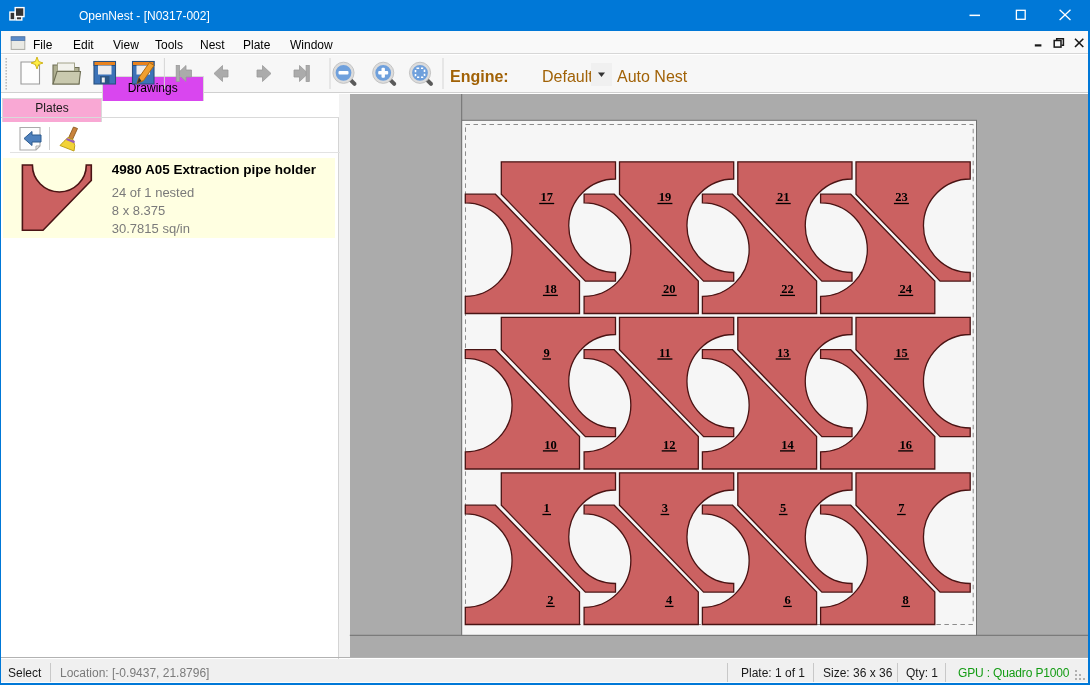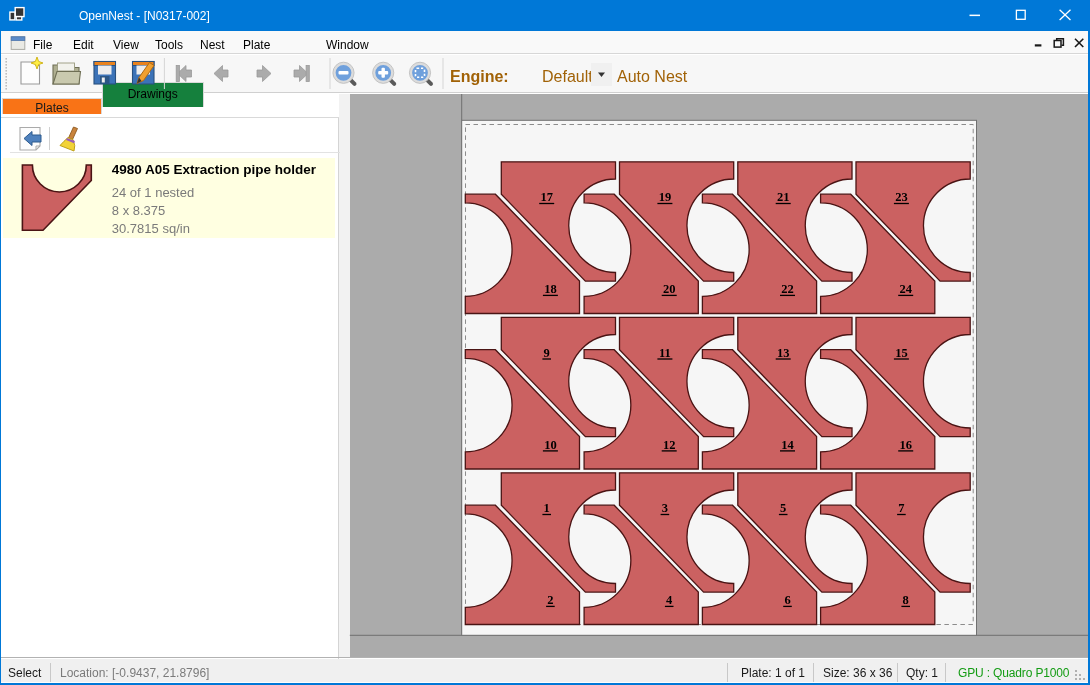--- a/index.html
+++ b/index.html
@@ -11,23 +11,23 @@
   #title-text { left:31px; top:9px; font-size:12px; color:#FFFFFF;margin-left:48px; }
   
   #menubar { left:0; top:31px; width:1090px; height:23px; background:#F9F9F9; border-bottom:1px solid #D7D7D7; }
   .menu-item { top:38px; font-size:12px; color:#000000; }
   
   #toolbar { left:1px; top:55px; width:1087px; height:38px; background:#F7F7F7; border-bottom:1px solid #D0D0D0; }
   .tbtext { top:68px; font-size:16px; color:#a16207; }
   
   #panel { left:1px; top:94px; width:338px; height:563.4px; background:#FFFFFF; }
   #tabstrip { left:1px; top:94px; width:338px; height:24px; background:#FFFFFF; }
-  #tab-plates { left:2px; top:97.5px; width:100px; height:16px; background:#f97316; border:1px solid #D9D9D9; border-bottom:none; }
+  #tab-plates { left:2px; top:97.5px; width:100px; height:24px; background:#f9a8d4; border:1px solid #D9D9D9; border-bottom:none; }
   #tab-plates span { position:absolute; left:0; right:0; top:2.5px; text-align:center; font-size:12px; color:#1A1A1A;}
-  #tab-drawings { left:101.7px; top:82px; width:102px; height:24.5px; background:#15803d; border:1px solid #D9D9D9; border-bottom:none; }
+  #tab-drawings { left:101.7px; top:76px; width:102px; height:24.5px; background:#d946ef; border:1px solid #D9D9D9; border-bottom:none; }
   #tab-drawings span { position:absolute; left:0; right:0; top:4px; text-align:center; font-size:12px; color:#000;}
   #tabline { left:1px; top:117.3px; width:338px; height:1px; background:#D9D9D9; }
   #panel-border { left:338.3px; top:118px; width:1px; height:542px; background:#D4D4D4; }
   #ptb-sep { left:48.9px; top:127px; width:1px; height:23px; background:#D0D0D0; }
   #plist-line { left:10px; top:152px; width:330px; height:1px; background:#E2E2E2; }
   
   #item { left:2.5px; top:158px; width:332px; height:79.5px; background:#FFFFE1; }
   #item-title { left:111.8px; top:162px; font-size:13.5px; font-weight:bold; color:#000000; }
   .item-gray { left:111.8px; font-size:13px; color:#7A7A7A; }
   
@@ -47,21 +47,21 @@
 <body>
 <div class="abs" id="titlebar"></div>
 <div class="abs" id="title-text">OpenNest - [N0317-002]</div>
 <div class="abs" id="menubar"></div>
 <span class="abs menu-item" style="left:33px;">File</span>
 <span class="abs menu-item" style="left:73px;">Edit</span>
 <span class="abs menu-item" style="left:113px;">View</span>
 <span class="abs menu-item" style="left:155px;">Tools</span>
 <span class="abs menu-item" style="left:200px;text-align:center;">Nest</span>
 <span class="abs menu-item" style="left:243px;">Plate</span>
-<span class="abs menu-item" style="left:290px;margin-left:36px;">Window</span>
+<span class="abs menu-item" style="left:290px;">Window</span>
 <div class="abs" id="toolbar"></div>
 <span class="abs tbtext" style="left:450px;font-weight:bold;">Engine:</span>
 <span class="abs tbtext" style="left:498px;margin-left:44px;">Default</span>
 <span class="abs tbtext" style="left:617px;">Auto Nest</span>
 <div class="abs" id="canvas"></div>
 <div class="abs" id="splitter"></div>
 <div class="abs" id="panel"></div>
 <div class="abs" id="tabstrip"></div>
 <div class="abs" id="tab-plates">
     <span>Plates</span>

